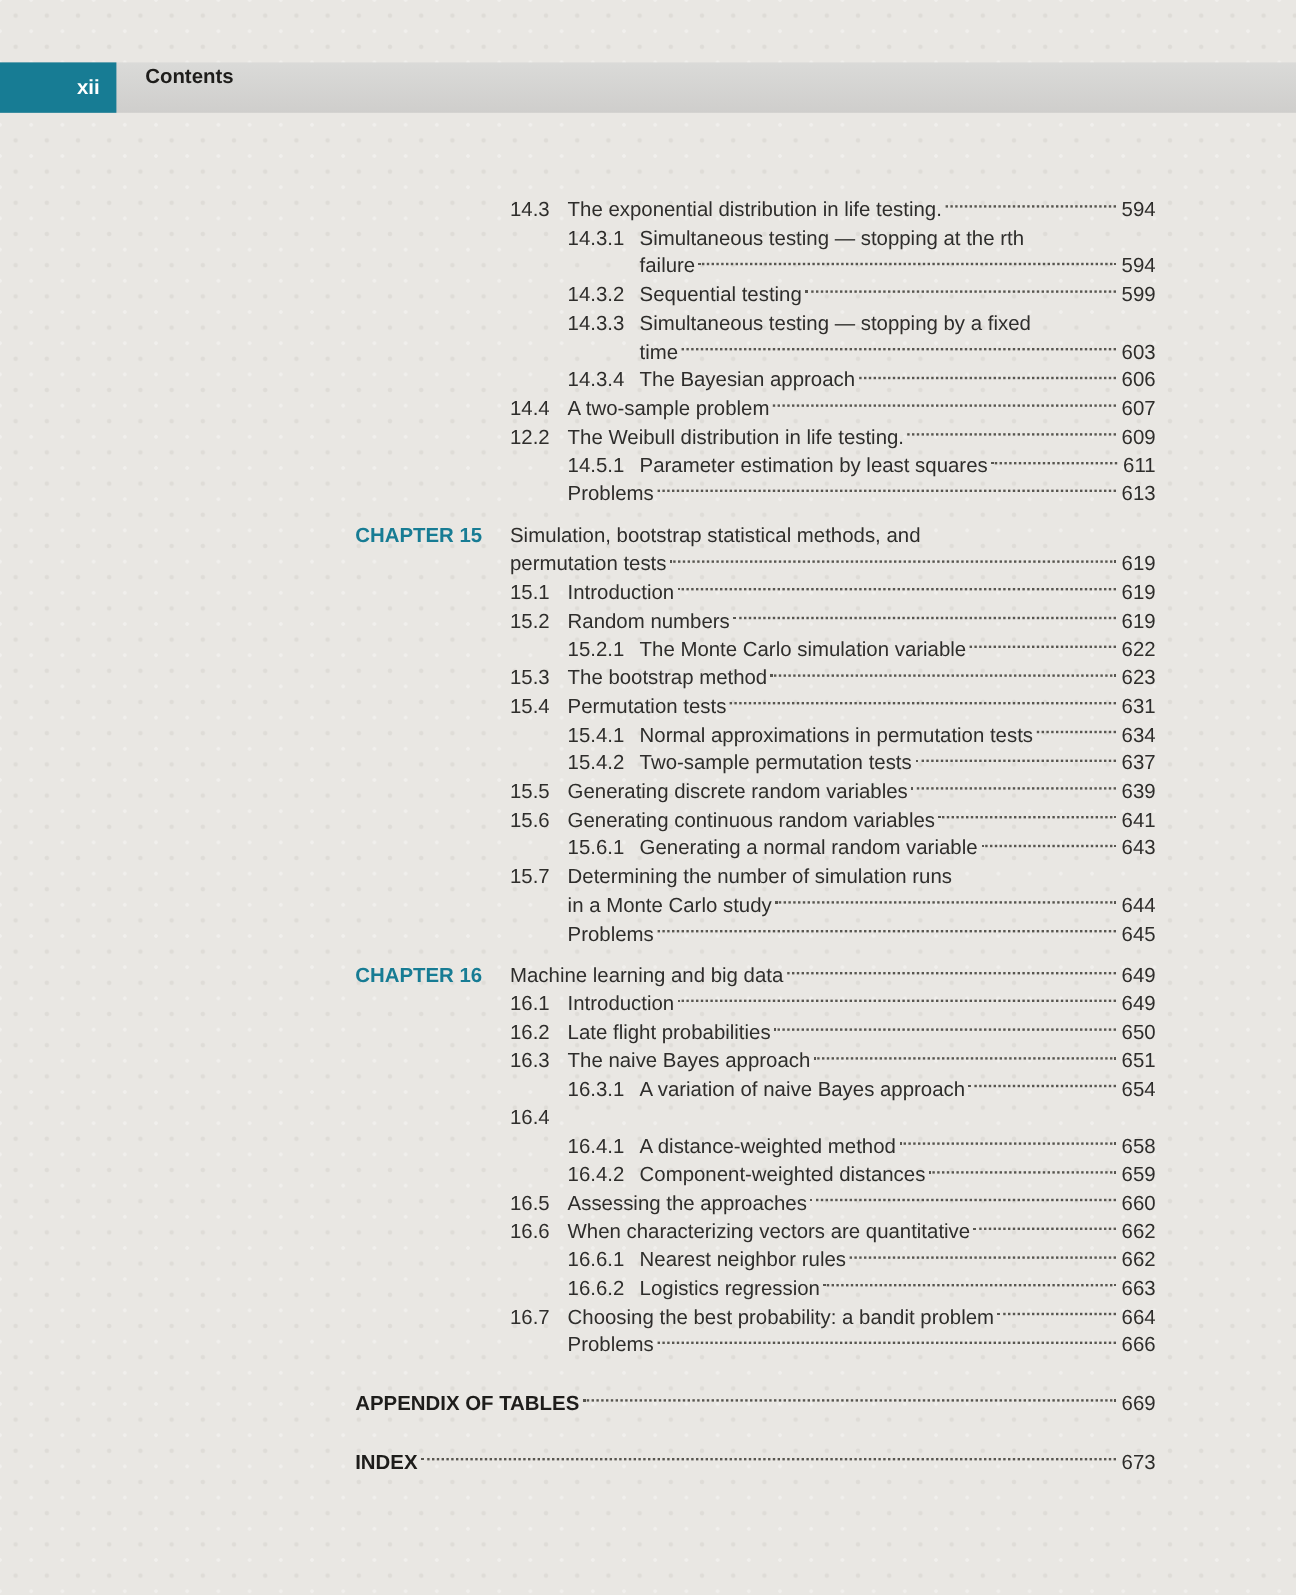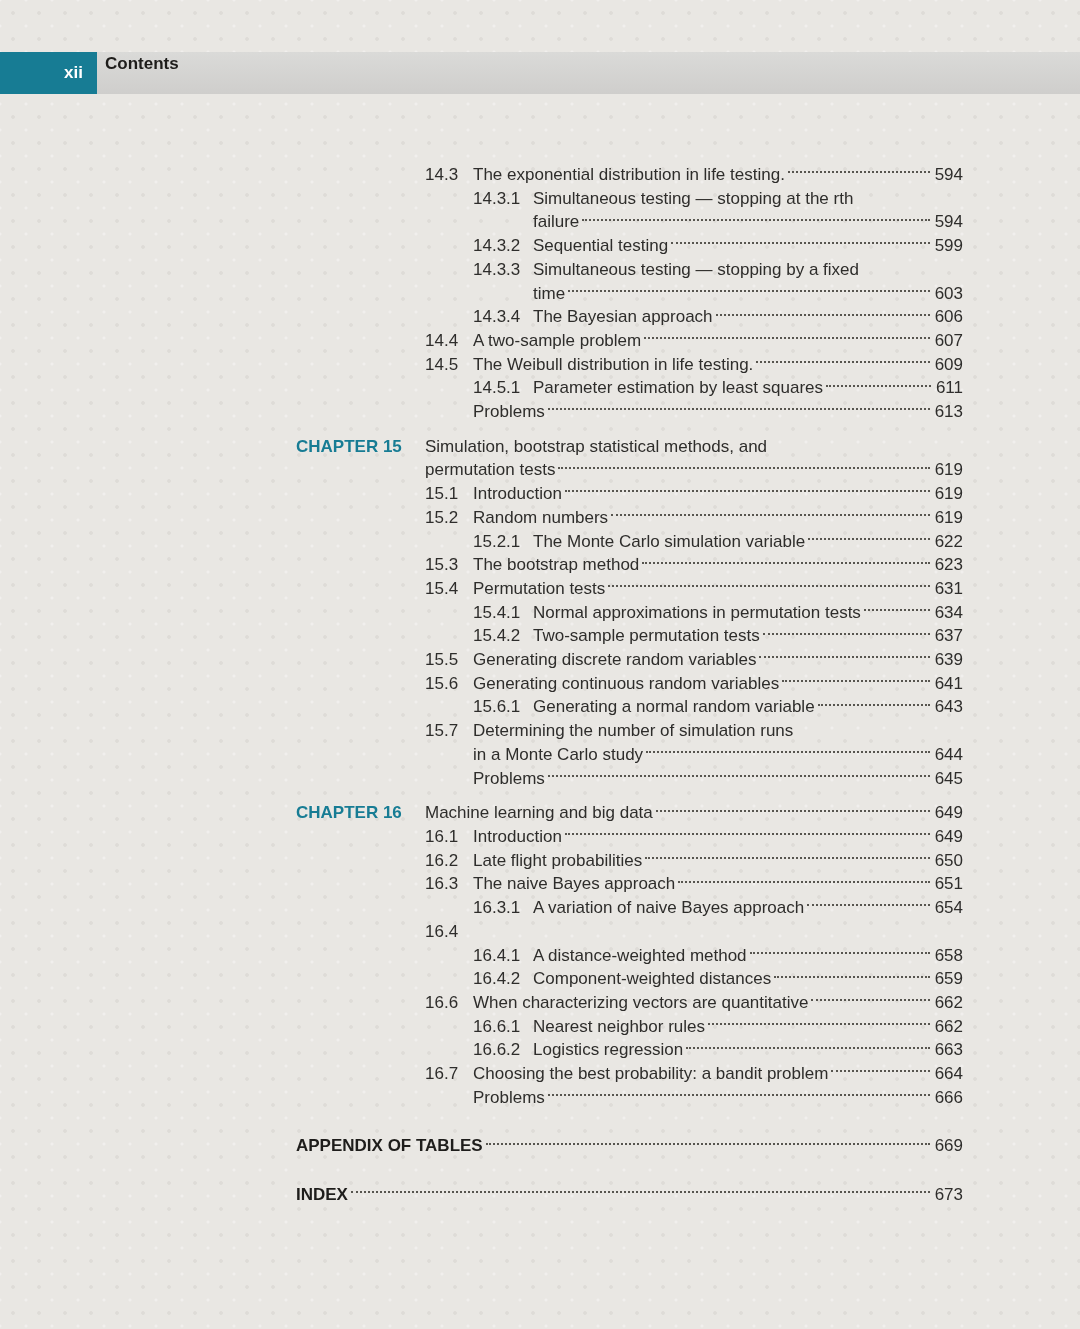--- a/index.html
+++ b/index.html
@@ -34,21 +34,21 @@
     width: 97px; height: 100%;
     background: var(--accent);
     color: #ffffff;
     font-weight: bold;
     display: flex;
     align-items: center;
     justify-content: flex-end;
     padding-right: 14px;
   }
   .header-title {
-    padding-left: 8px;
+    padding-left: 24px;
     font-weight: bold;
     color: #1e1d1b;
   }
 
   .toc {
     position: absolute;
     top: 163px;
     left: 296px;
     width: 667px;
   }
@@ -147,21 +147,21 @@
       <span class="num">14.4</span>
       <span class="entry-body">
         <span class="last-line">
           <span class="title-text">A two-sample problem</span>
           <span class="dots"></span>
           <span class="page">607</span>
         </span>
       </span>
     </div>
     <div class="row l1">
-      <span class="num">14.5</span>
+      <span class="num">12.2</span>
       <span class="entry-body">
         <span class="last-line">
           <span class="title-text">The Weibull distribution in life testing.</span>
           <span class="dots"></span>
           <span class="page">609</span>
         </span>
       </span>
     </div>
     <div class="row l2">
       <span class="num">14.5.1</span>
@@ -380,20 +380,30 @@
       <span class="num">16.4.2</span>
       <span class="entry-body">
         <span class="last-line">
           <span class="title-text">Component-weighted distances</span>
           <span class="dots"></span>
           <span class="page">659</span>
         </span>
       </span>
     </div>
     <div class="row l1">
+      <span class="num">16.5</span>
+      <span class="entry-body">
+        <span class="last-line">
+          <span class="title-text">Assessing the approaches</span>
+          <span class="dots"></span>
+          <span class="page">660</span>
+        </span>
+      </span>
+    </div>
+    <div class="row l1">
       <span class="num">16.6</span>
       <span class="entry-body">
         <span class="last-line">
           <span class="title-text">When characterizing vectors are quantitative</span>
           <span class="dots"></span>
           <span class="page">662</span>
         </span>
       </span>
     </div>
     <div class="row l2">

